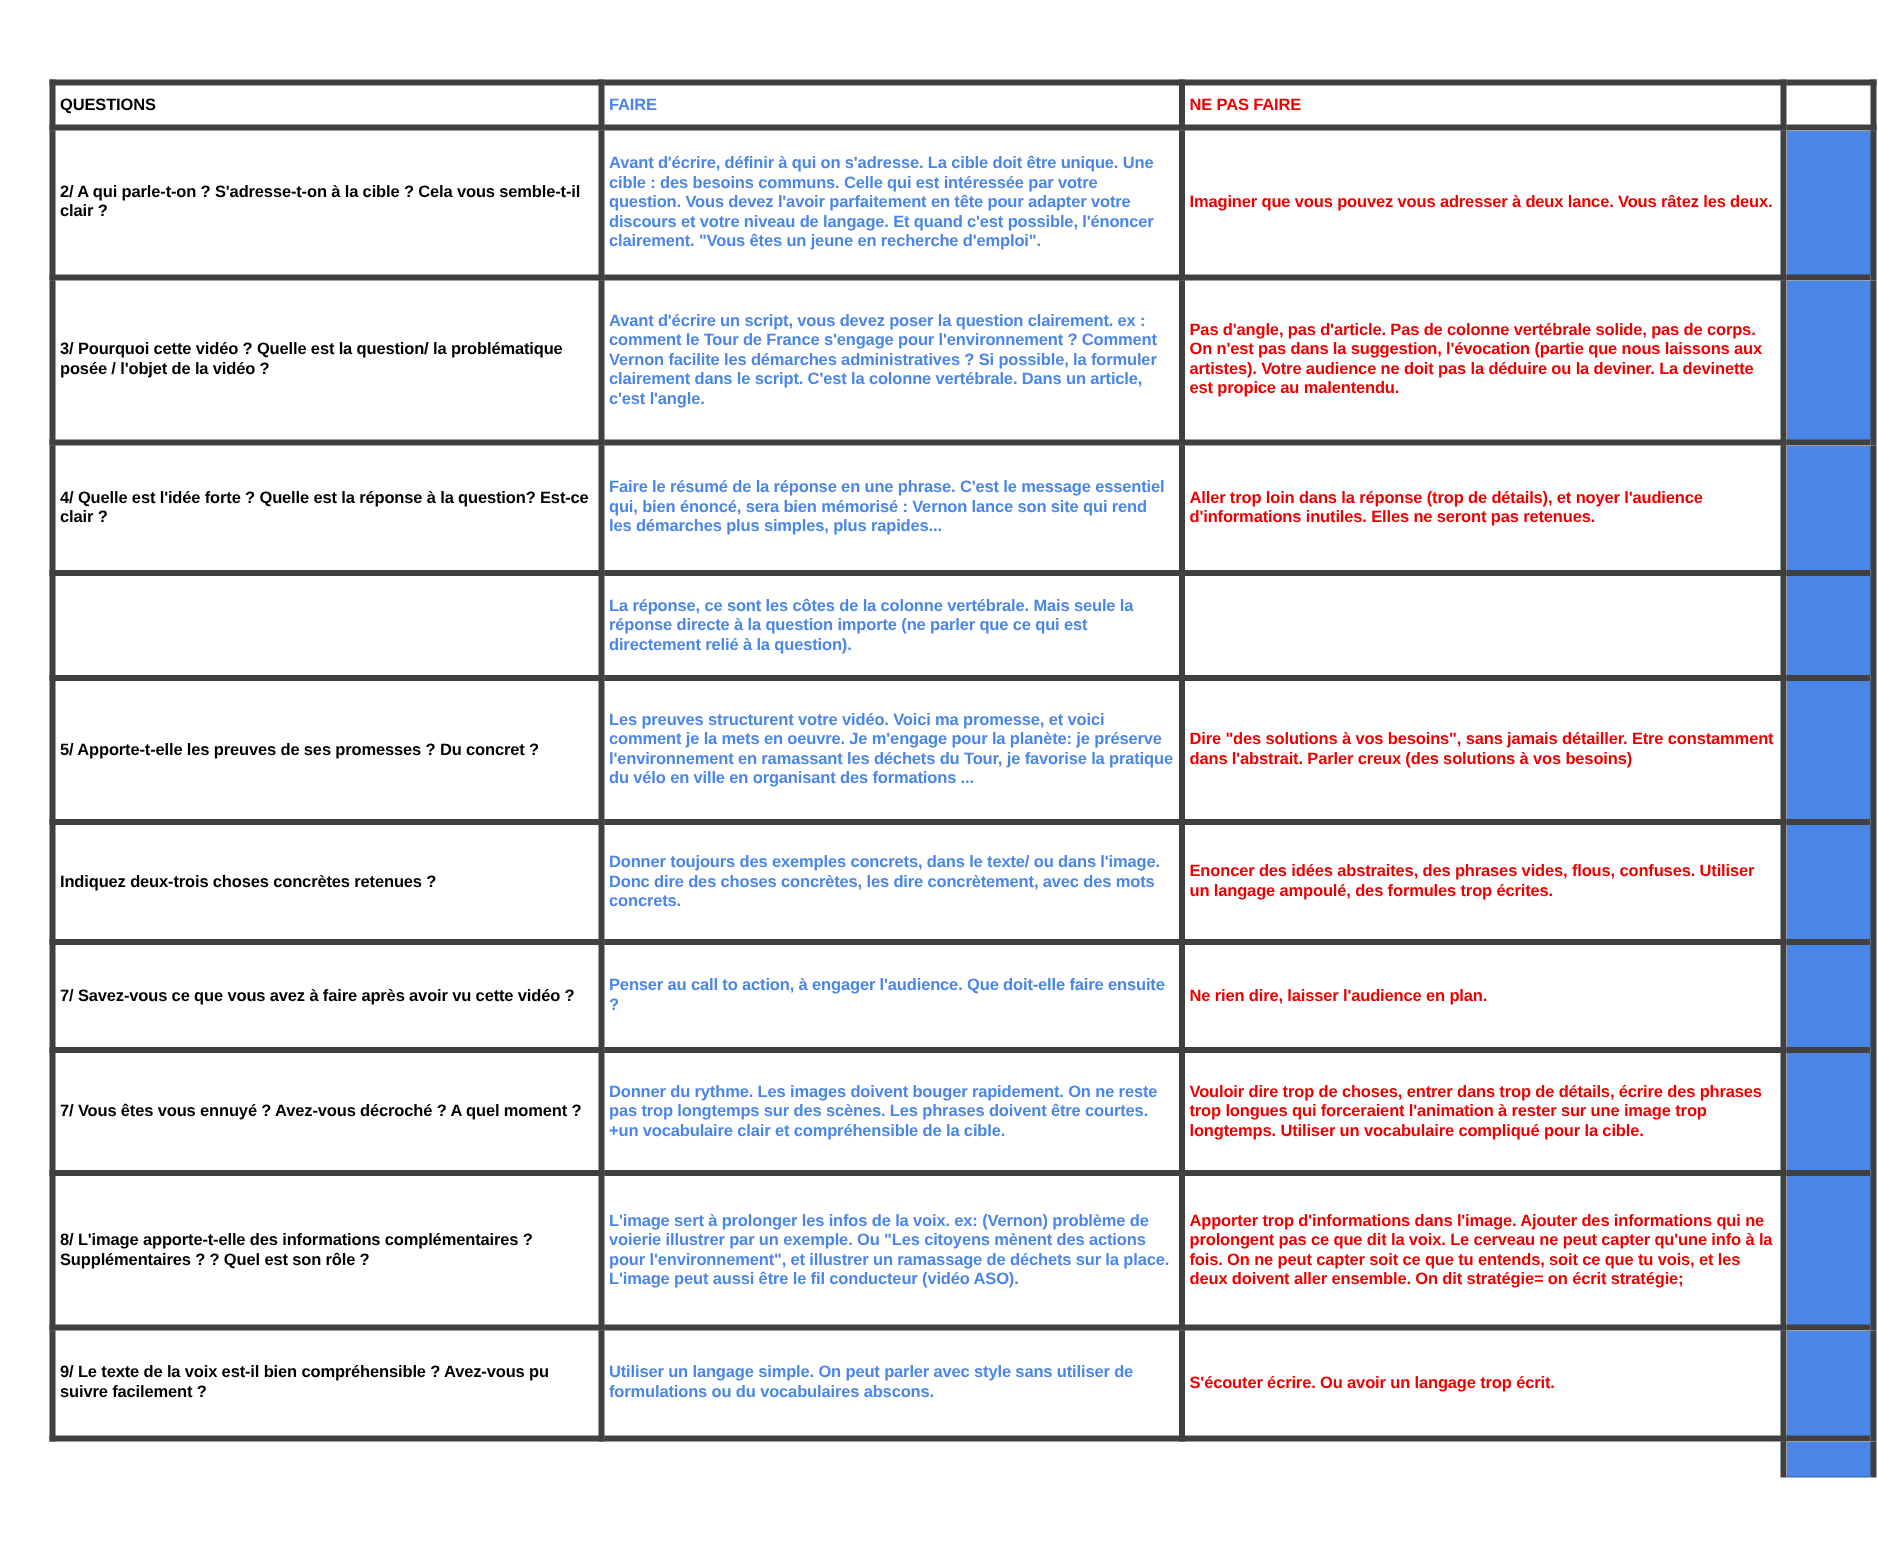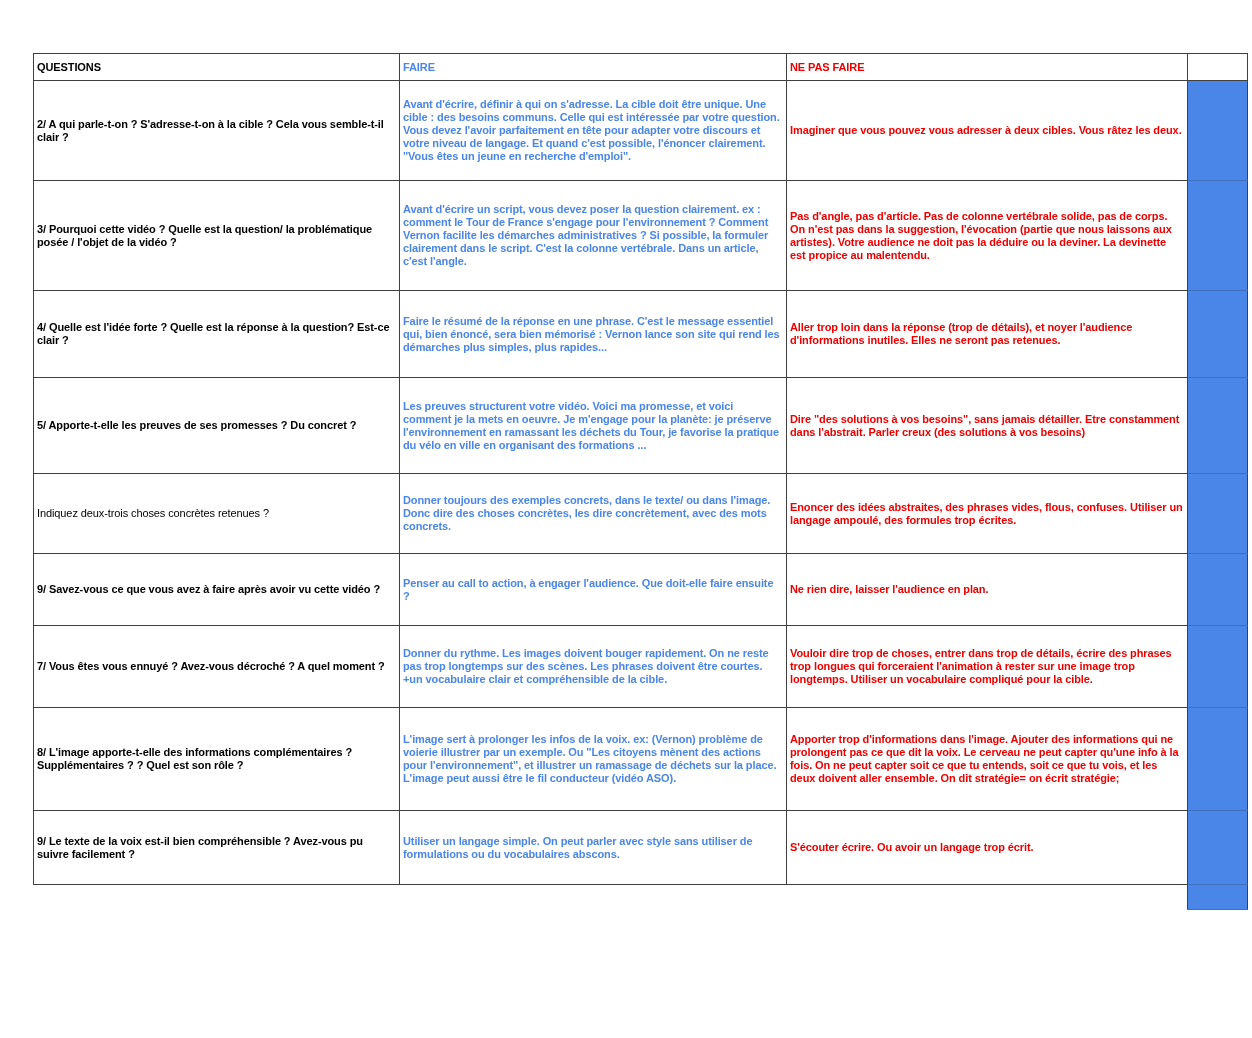--- a/index.html
+++ b/index.html
@@ -18,36 +18,36 @@
   table.grid {
     border-collapse: collapse;
     table-layout: fixed;
     width: 1214px;
   }
   col.c-q { width: 366px; }
   col.c-f { width: 387px; }
   col.c-n { width: 401px; }
   col.c-b { width: 60px; }
   td, th {
-    border: 1px solid #404040;
+    border: 4px solid #404040;
     vertical-align: middle;
     padding: 2px 4px 2px 3px;
     font-size: 11px;
     line-height: 13px;
     font-weight: bold;
     letter-spacing: -0.1px;
     overflow: hidden;
     text-align: left;
     word-wrap: break-word;
   }
   th { height: 22px; }
   .q  { color: #000000; }
   .f  { color: #4a86e8; margin-left: 44px; }
   .n  { color: #ee0000; margin-top: 36px; }
-  .q.normal { font-weight: normal; }
+  .q.normal { font-weight: bold; }
   td.b {
     background: #4a86e8;
     border-bottom: 1px solid #3e6fbe;
     padding: 0;
   }
   th.b-head { background: #ffffff; }
   tr.ghost td.gq, tr.ghost td.gf, tr.ghost td.gn {
     border: none;
     background: transparent;
   }
@@ -69,55 +69,61 @@
       <th class="q">QUESTIONS</th>
       <th class="f">FAIRE</th>
       <th class="n">NE PAS FAIRE</th>
       <th class="b-head"></th>
     </tr>
 
 
     <tr style="height:100px">
       <td class="q">2/ A qui parle-t-on ?  S'adresse-t-on à la cible ? Cela vous semble-t-il clair ?</td>
       <td class="f">Avant d'écrire, définir à qui on s'adresse. La cible doit être unique. Une cible : des besoins communs. Celle qui est intéressée par votre question. Vous devez l'avoir parfaitement en tête pour adapter votre discours et votre niveau de langage. Et quand c'est possible, l'énoncer clairement. "Vous êtes un jeune en recherche d'emploi".</td>
-      <td class="n">Imaginer que vous pouvez vous adresser à deux cibles. Vous râtez les deux.</td>
+      <td class="n">Imaginer que vous pouvez vous adresser à deux lance. Vous râtez les deux.</td>
       <td class="b"></td>
     </tr>
 
     <tr style="height:110px">
       <td class="q">3/ Pourquoi cette vidéo ? Quelle est la question/ la problématique posée / l'objet de la vidéo ?</td>
       <td class="f">Avant d'écrire un script, vous devez poser la question clairement. ex : comment le Tour de France s'engage pour l'environnement ? Comment Vernon facilite les démarches administratives ? Si possible, la formuler clairement dans le script. C'est la colonne vertébrale. Dans un article, c'est l'angle.</td>
       <td class="n">Pas d'angle, pas d'article. Pas de colonne vertébrale solide, pas de corps.  On n'est pas dans la suggestion, l'évocation (partie que nous laissons aux artistes). Votre audience ne doit pas la déduire ou la deviner. La devinette est propice au malentendu.</td>
       <td class="b"></td>
     </tr>
 
     <tr style="height:87px">
       <td class="q">4/ Quelle est l'idée forte ? Quelle est la réponse à la question? Est-ce clair ?</td>
       <td class="f">Faire le résumé de la réponse en une phrase. C'est le message essentiel qui, bien énoncé, sera bien mémorisé : Vernon lance son site qui rend les démarches plus simples, plus rapides...</td>
       <td class="n">Aller trop loin dans la réponse (trop de détails), et noyer l'audience d'informations inutiles. Elles ne seront pas retenues.</td>
       <td class="b"></td>
     </tr>
 
+    <tr style="height:70px">
+      <td class="q"></td>
+      <td class="f">La réponse, ce sont les côtes de la colonne vertébrale.  Mais seule la réponse directe à la question importe (ne parler que ce qui est directement relié à la question).</td>
+      <td class="n"></td>
+      <td class="b"></td>
+    </tr>
 
     <tr style="height:96px">
       <td class="q">5/ Apporte-t-elle les preuves de ses promesses ? Du concret ?</td>
       <td class="f">Les preuves structurent votre vidéo. Voici ma promesse, et voici comment je la mets en oeuvre. Je m'engage pour la planète: je préserve l'environnement en ramassant les déchets du Tour, je favorise la pratique du vélo en ville en organisant des formations ...</td>
       <td class="n">Dire "des solutions à vos besoins", sans jamais détailler. Etre constamment dans l'abstrait. Parler creux (des solutions à vos besoins)</td>
       <td class="b"></td>
     </tr>
 
     <tr style="height:80px">
       <td class="q normal">Indiquez deux-trois choses concrètes retenues ?</td>
       <td class="f">Donner toujours des exemples concrets, dans le texte/ ou dans l'image. Donc dire des choses concrètes, les dire concrètement, avec des mots concrets.</td>
       <td class="n">Enoncer des idées abstraites, des phrases vides, flous, confuses. Utiliser un langage ampoulé, des formules trop écrites.</td>
       <td class="b"></td>
     </tr>
 
     <tr style="height:72px">
-      <td class="q">9/ Savez-vous ce que vous avez à faire après avoir vu cette vidéo ?</td>
+      <td class="q">7/ Savez-vous ce que vous avez à faire après avoir vu cette vidéo ?</td>
       <td class="f">Penser au call to action, à engager l'audience. Que doit-elle faire ensuite ?</td>
       <td class="n">Ne rien dire, laisser l'audience en plan.</td>
       <td class="b"></td>
     </tr>
 
     <tr style="height:82px">
       <td class="q">7/ Vous êtes vous ennuyé ? Avez-vous décroché ? A quel moment  ?</td>
       <td class="f">Donner du rythme. Les images doivent bouger rapidement. On ne reste pas trop longtemps sur des scènes. Les phrases doivent être courtes. +un vocabulaire clair et compréhensible de la cible.</td>
       <td class="n">Vouloir dire trop de choses, entrer dans trop de détails, écrire des phrases trop longues qui forceraient l'animation à rester sur une image trop longtemps. Utiliser un vocabulaire compliqué pour la cible.</td>
       <td class="b"></td>

